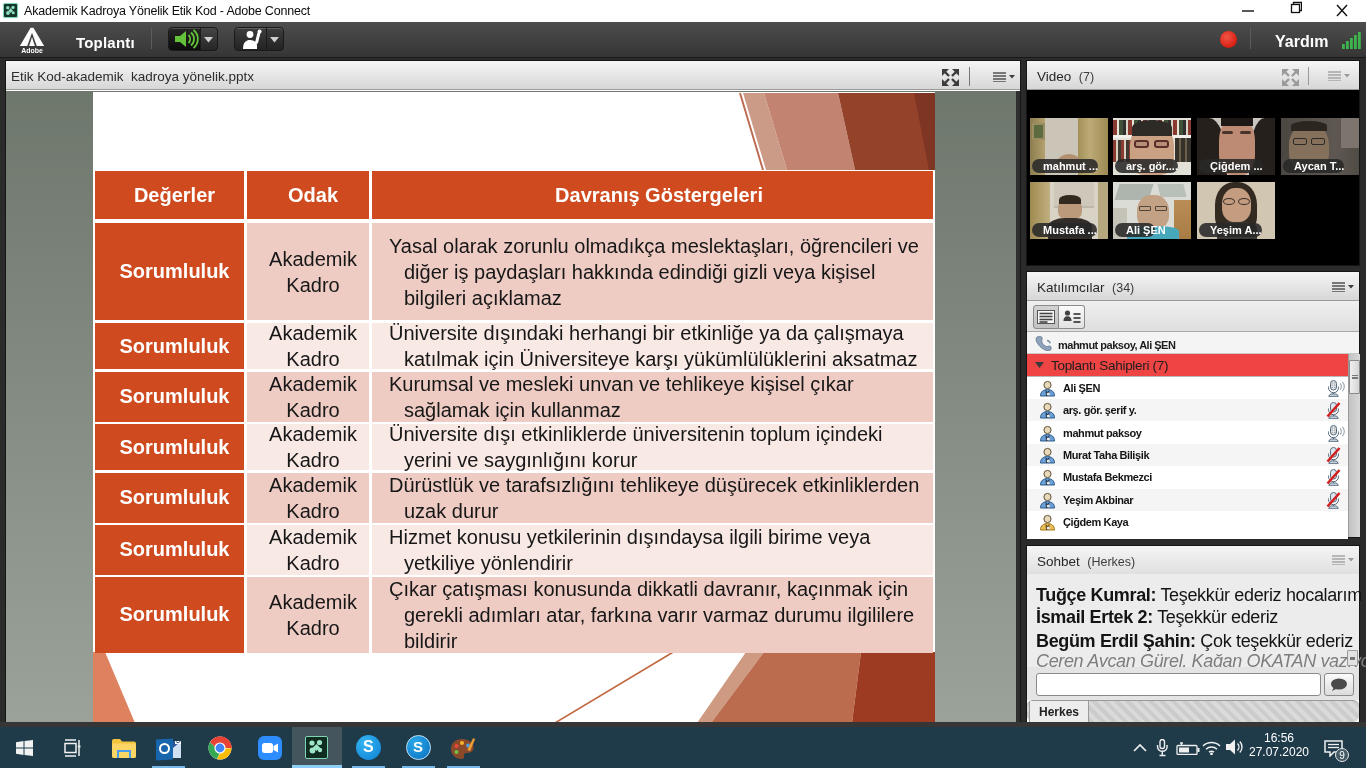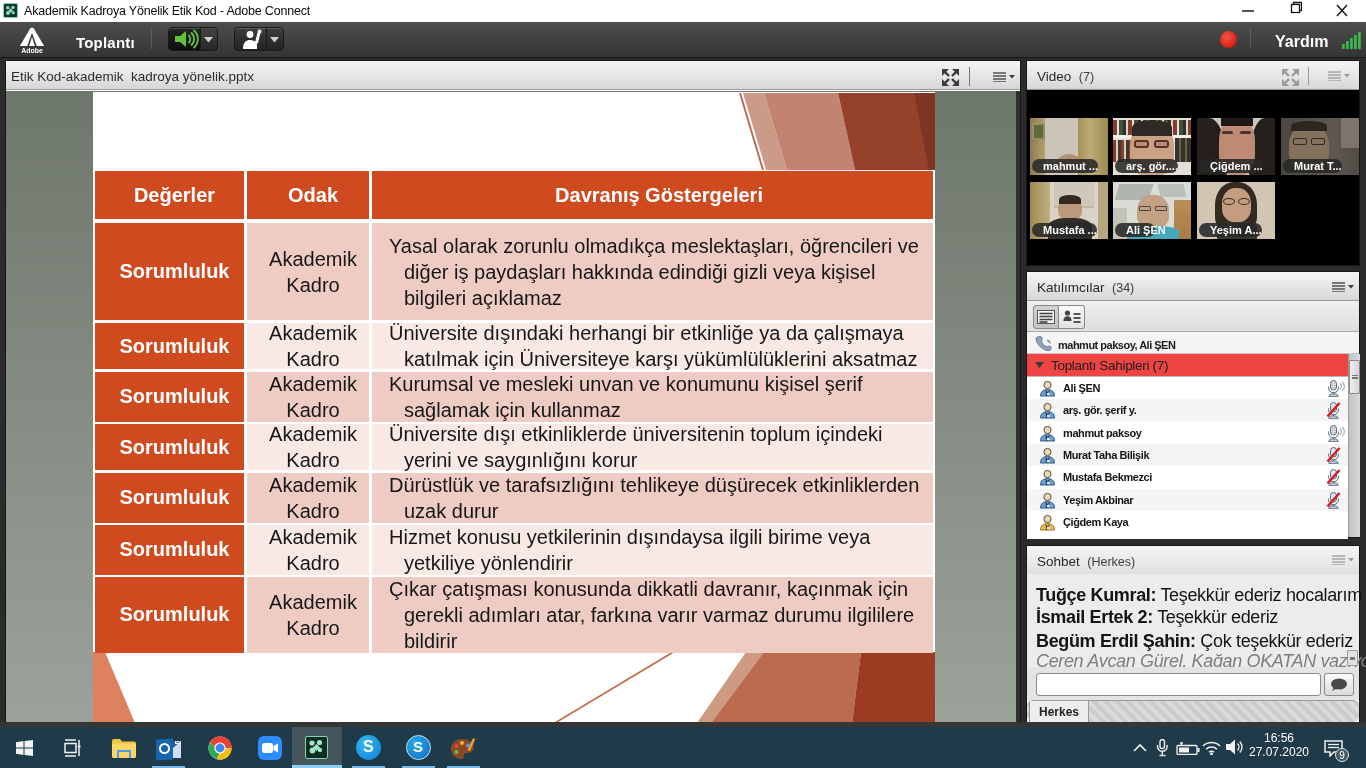--- a/index.html
+++ b/index.html
@@ -191,21 +191,21 @@
       <div class="c1">Sorumluluk</div>
         <div class="c2">Akademik Kadro</div>
       <div class="c3">
           <div>Üniversite dışındaki herhangi bir etkinliğe ya da çalışmaya katılmak için Üniversiteye karşı yükümlülüklerini aksatmaz</div>
         </div>
     </div>
     <div class="trow dark" style="top:279.5px;height:50px;">
       <div class="c1">Sorumluluk</div>
         <div class="c2">Akademik Kadro</div>
       <div class="c3">
-          <div>Kurumsal ve mesleki unvan ve konumunu kişisel şerif sağlamak için kullanmaz</div>
+          <div>Kurumsal ve mesleki unvan ve tehlikeye kişisel çıkar sağlamak için kullanmaz</div>
         </div>
     </div>
     <div class="trow lite" style="top:332px;height:46px;">
       <div class="c1">Sorumluluk</div>
         <div class="c2">Akademik Kadro</div>
       <div class="c3">
           <div>Üniversite dışı etkinliklerde üniversitenin toplum içindeki yerini ve saygınlığını korur</div>
         </div>
     </div>
     <div class="trow dark" style="top:380.5px;height:50px;">
@@ -292,21 +292,21 @@
       <div class="abs" style="left:43px;top:13px;width:11px;height:3px;background:#4a332a;border-radius:2px;"></div>
       <div class="pill">Çiğdem ...</div>
     </div>
     <div class="thumb" style="left:254px;top:28px;">
       <div class="abs" style="left:0;top:0;right:0;bottom:0;background:linear-gradient(90deg,#4b4641,#5f5852 70%,#514b45);"></div>
       <div class="abs" style="right:0;top:0;width:18px;height:30px;background:#7d756d;"></div>
       <div class="abs" style="left:8px;top:6px;width:40px;height:46px;background:#85705c;border-radius:45% 45% 35% 35%;"></div>
       <div class="abs" style="left:10px;top:3px;width:36px;height:10px;background:#2c2621;border-radius:50% 50% 0 0;"></div>
       <div class="abs" style="left:12px;top:20px;width:14px;height:7px;border:1.5px solid #2e2a26;border-radius:2px;"></div>
       <div class="abs" style="left:30px;top:20px;width:14px;height:7px;border:1.5px solid #2e2a26;border-radius:2px;"></div>
-      <div class="pill">Murat T...</div>
+      <div class="pill">Aycan T...</div>
     </div>
     <div class="thumb" style="left:3px;top:92px;">
       <div class="abs" style="left:0;top:0;right:0;bottom:0;background:#d8d3c5;"></div>
       <div class="abs" style="left:0;top:0;width:20px;bottom:0;background:linear-gradient(90deg,#a08a50,#c0b080);"></div>
       <div class="abs" style="right:0;top:0;width:10px;bottom:0;background:#b5a87f;"></div>
       <div class="abs" style="left:24px;top:0;right:14px;height:26px;background:#cdc8ba;border-bottom:2px solid #bdb8a8;"></div>
       <div class="abs" style="left:28px;top:16px;width:24px;height:22px;background:#bb9a7b;border-radius:45% 45% 38% 38%;"></div>
       <div class="abs" style="left:29px;top:13px;width:22px;height:9px;background:#32291f;border-radius:50% 50% 0 0;"></div>
       <div class="abs" style="left:18px;top:36px;width:44px;height:21px;background:#322d28;border-radius:40% 40% 0 0;"></div>
       <div class="pill">Mustafa ...</div>

